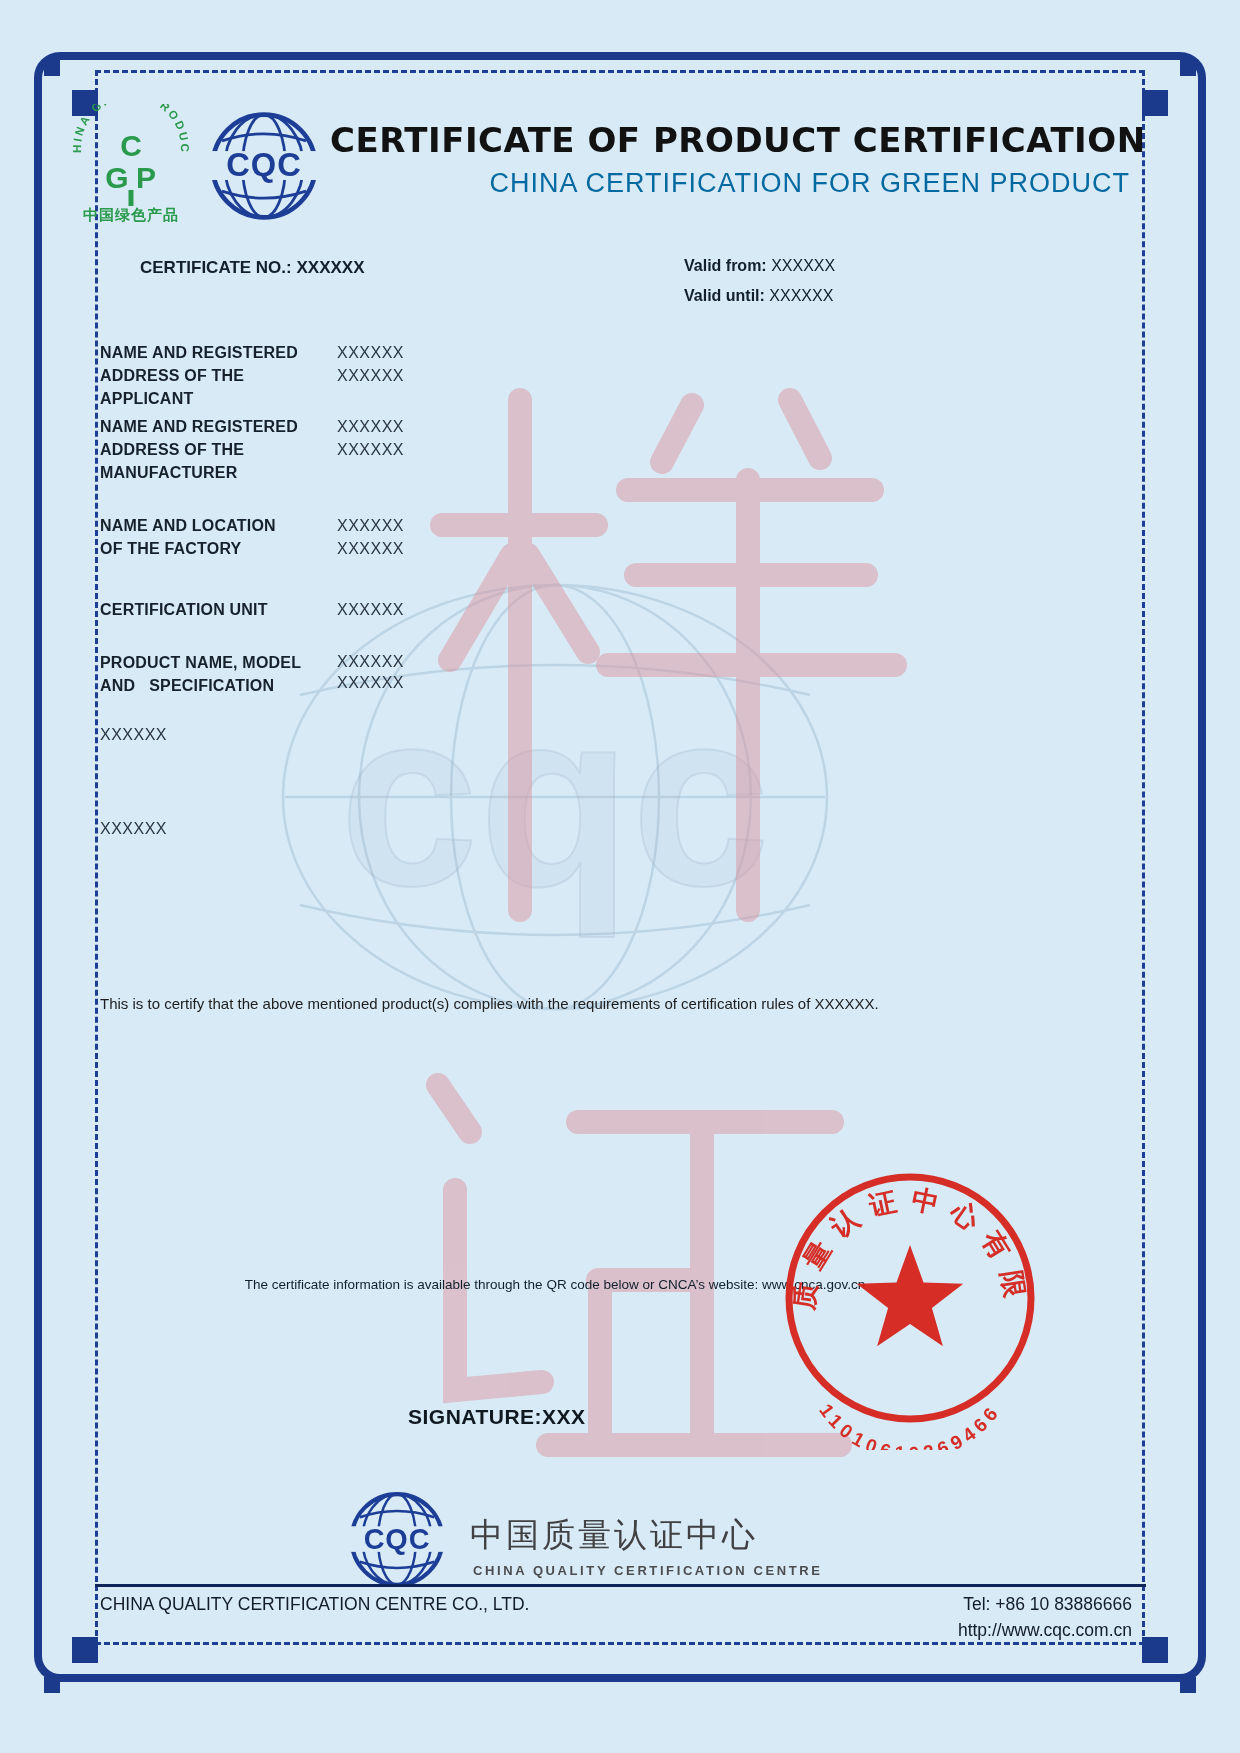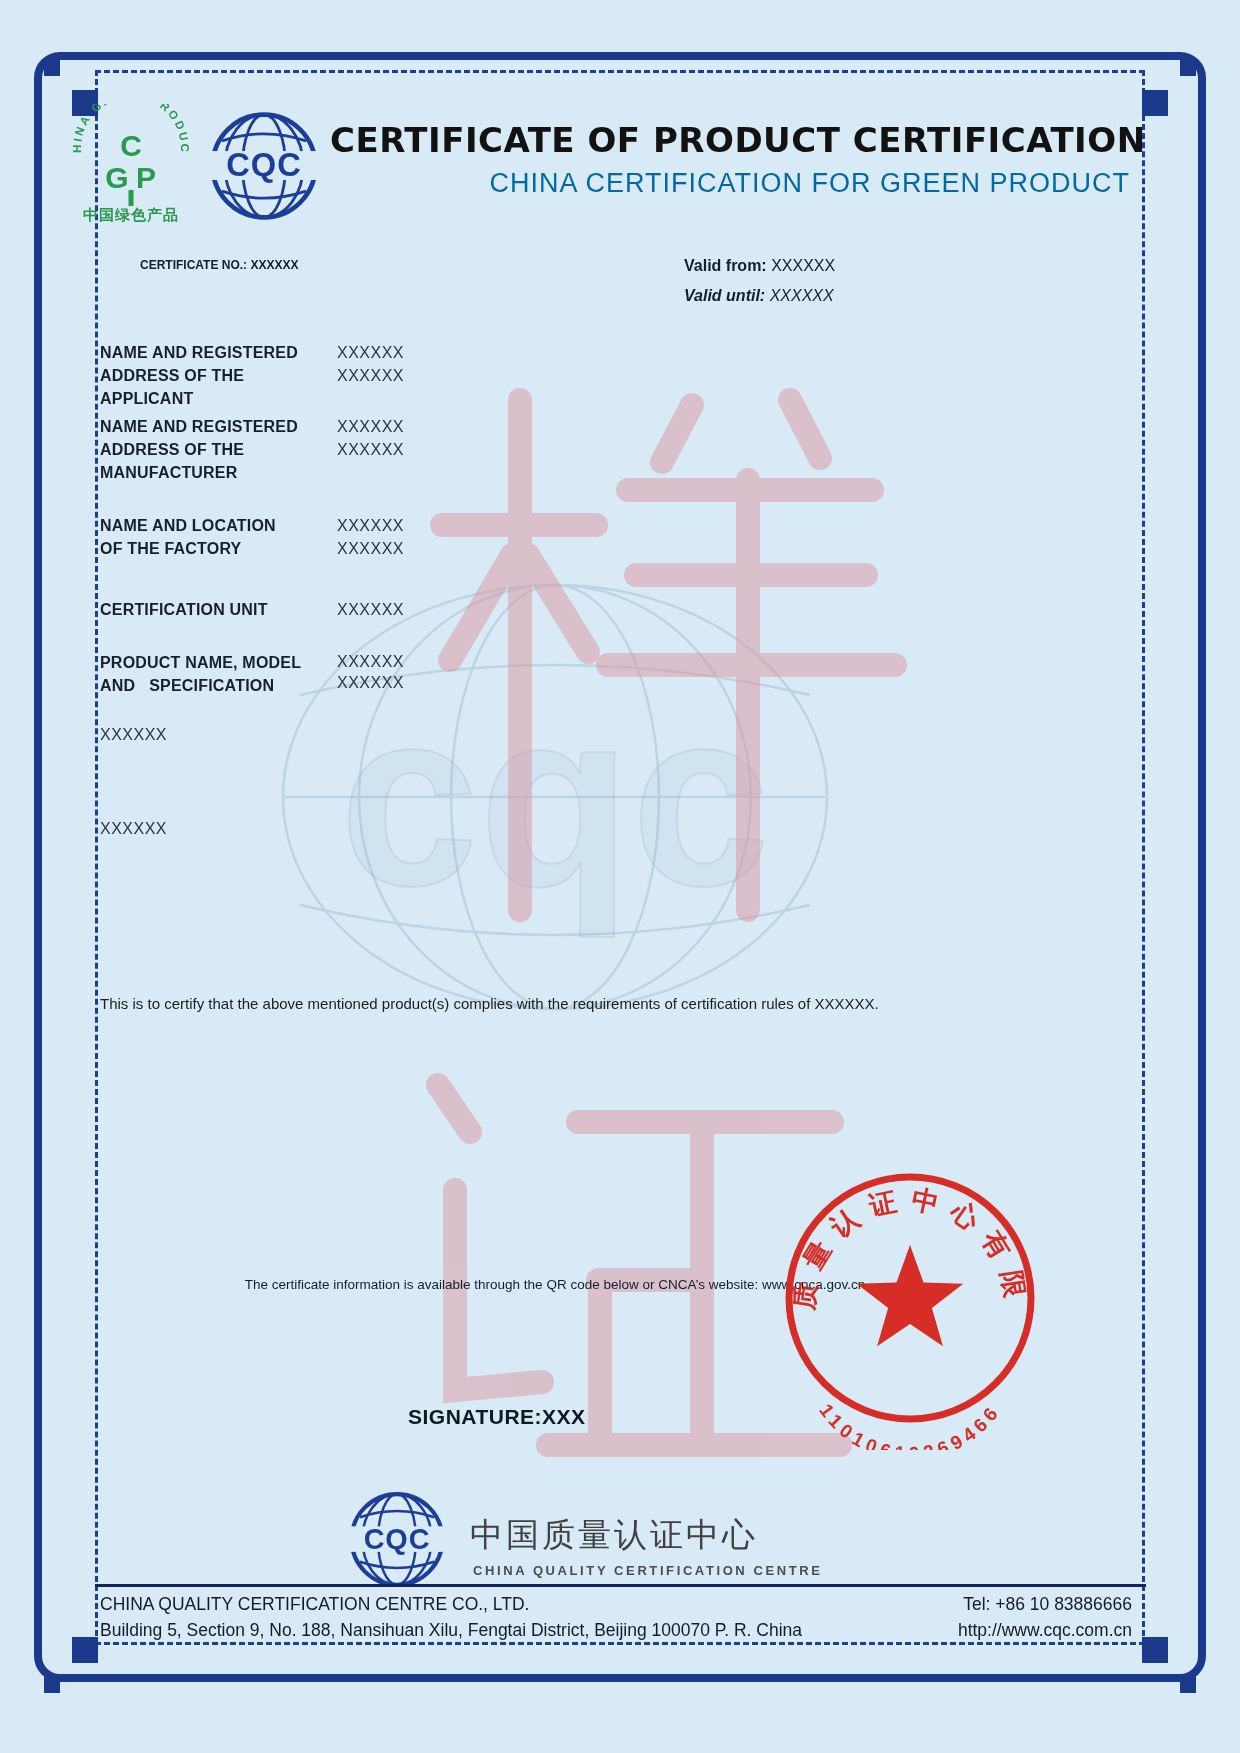--- a/index.html
+++ b/index.html
@@ -28,21 +28,21 @@
   }
   .subtitle{
     position:absolute;left:330px;top:168px;width:800px;text-align:right;
     font-size:27px;font-weight:400;color:#0369a1;letter-spacing:1px;white-space:nowrap;
   }
   .green-caption{
     position:absolute;left:56px;top:206px;width:150px;text-align:center;
     color:#2a9a4c;font-weight:700;font-size:15px;letter-spacing:1px;
   }
   
-  .cert-no{position:absolute;left:140px;top:258px;font-size:12px;font-weight:700;color:#13202c;}
+  .cert-no{position:absolute;left:140px;top:258px;font-size:17px;font-weight:700;color:#13202c;}
   .valid-line{position:absolute;left:684px;font-size:16px;color:#13202c;}
   .valid-line b{font-weight:700;}
   
   .field-row{position:absolute;left:100px;display:flex;align-items:flex-start;}
   .field-label{
     width:237px;font-weight:700;font-size:16px;line-height:23px;
     color:#16212c;white-space:pre-wrap;letter-spacing:.2px;
   }
   .field-values{font-size:16px;line-height:23px;color:#2a3641;letter-spacing:.5px;}
   .field-values div{white-space:pre;}
@@ -149,21 +149,21 @@
       <path d="M 15 87 Q 60 102 105 87" stroke="#1d3e97" stroke-width="3" fill="none"></path>
       <rect x="1" y="44" width="118" height="31" fill="#d7eaf6"></rect>
       <text x="60" y="71" text-anchor="middle" font-size="35" font-weight="800" fill="#1d3e97" letter-spacing="1">CQC</text>
     </svg>
 
     <div class="title">CERTIFICATE OF PRODUCT CERTIFICATION</div>
     <div class="subtitle">CHINA CERTIFICATION FOR GREEN PRODUCT</div>
 
     <div class="cert-no">CERTIFICATE NO.: XXXXXX</div>
     <div class="valid-line" style="top:257px;"><b>Valid from:</b><span> XXXXXX</span></div>
-    <div class="valid-line" style="top:287px;font-style:italic;"><b>Valid until:</b><span> XXXXXX</span></div>
+    <div class="valid-line" style="top:287px;"><b>Valid until:</b><span> XXXXXX</span></div>
 
     <div class="field-row" style="top:341px;">
       <div class="field-label">NAME AND REGISTERED
 ADDRESS OF THE APPLICANT</div>
       <div class="field-values">
         <div>XXXXXX</div>
         <div>XXXXXX</div>
       </div>
     </div>
     <div class="field-row" style="top:415px;">
@@ -235,21 +235,20 @@
       <path d="M 15 87 Q 60 102 105 87" stroke="#1d3e97" stroke-width="3" fill="none"></path>
       <rect x="1" y="44" width="118" height="31" fill="#d7eaf6"></rect>
       <text x="60" y="71" text-anchor="middle" font-size="35" font-weight="800" fill="#1d3e97" letter-spacing="1">CQC</text>
     </svg>
     <div class="footer-cn">中国质量认证中心</div>
     <div class="footer-en">CHINA QUALITY CERTIFICATION CENTRE</div>
 
     <div class="divider"></div>
     <div class="footer-left">
       <div class="l1">CHINA QUALITY CERTIFICATION CENTRE CO., LTD.</div>
-      <div class="l2">Building 5, Section 9, No. 188, Nansihuan Xilu, Fengtai District, Beijing 100070 P. R. China</div>
     </div>
     <div class="footer-right">
       <div class="l1">Tel: +86 10 83886666</div>
       <div class="l2">http://www.cqc.com.cn</div>
     </div>
 
   </div>
 </div>
 
 </body></html>

